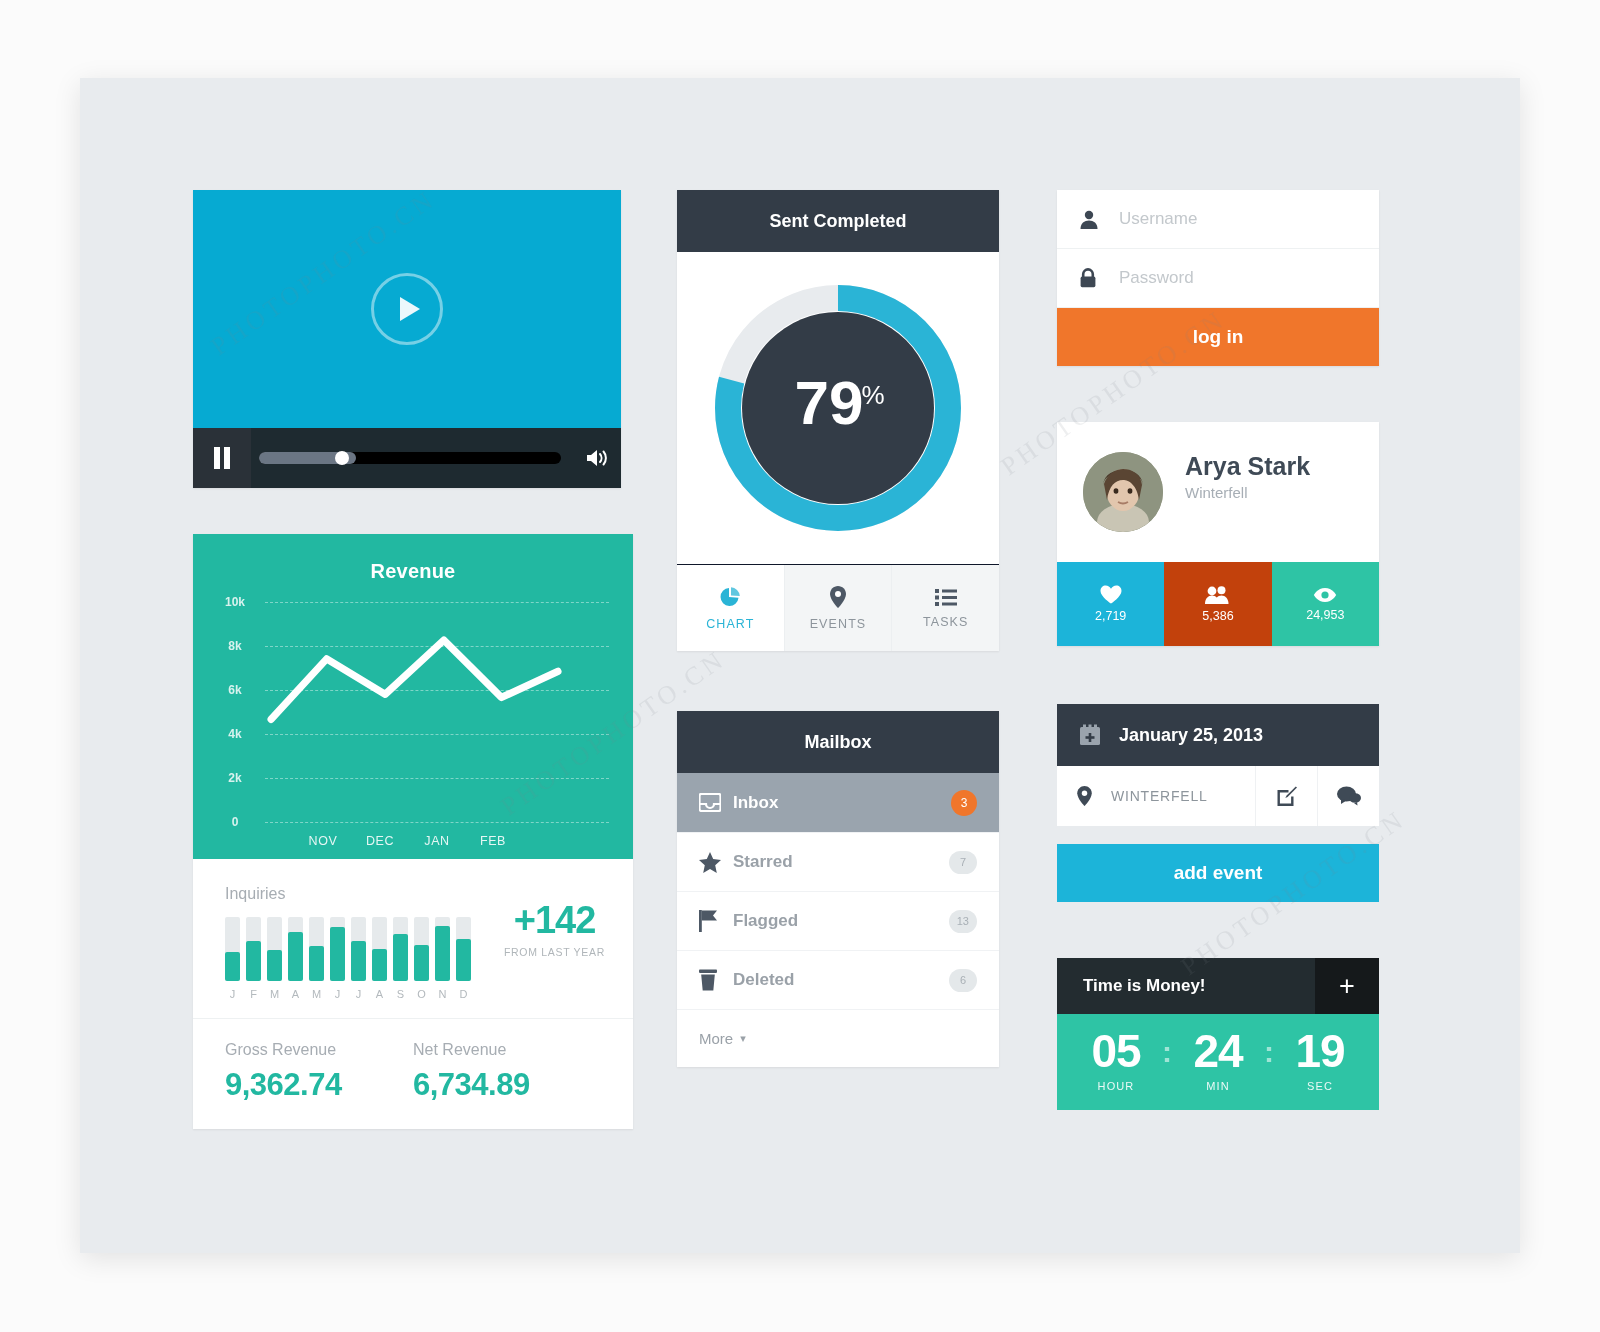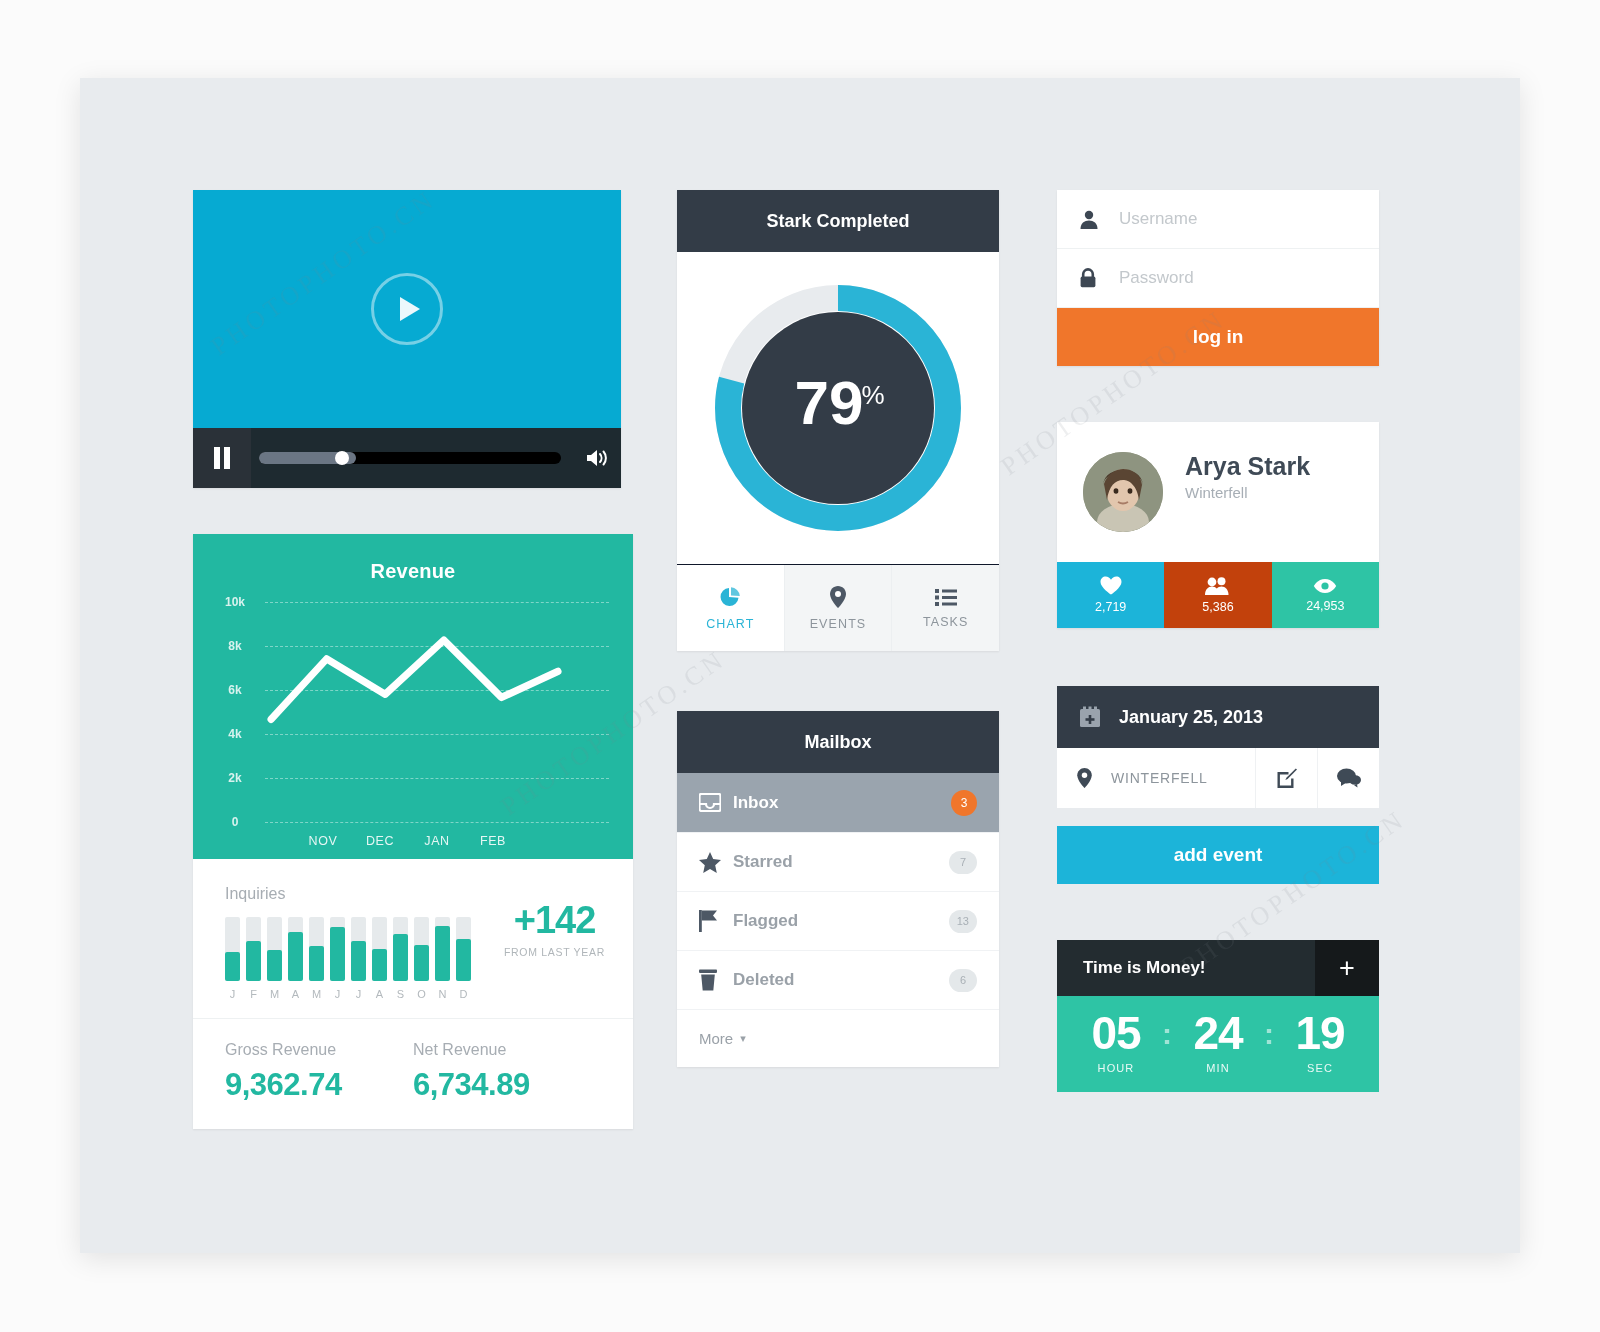--- a/index.html
+++ b/index.html
@@ -102,21 +102,21 @@
   .loginbtn { height:58px; background:#f0762b; color:#fff; display:flex; align-items:center; justify-content:center; font-size:19px; font-weight:bold; }
 
   
   .profile { margin-top:56px; }
   .prow { display:flex; align-items:flex-start; padding:30px 26px; }
   .avatar { width:80px; height:80px; border-radius:50%; overflow:hidden; flex:none; background:#8d9279; position:relative; }
   .pmeta { margin-left:22px; }
   .pname { font-size:25px; color:#3f4a56; font-weight:bold; }
   .ploc { font-size:15px; color:#a7aeb5; margin-top:3px; }
   .stats { display:flex; }
-  .stat { flex:1; height:66px; display:flex; flex-direction:column; align-items:center; justify-content:center; gap:5px; color:#fff; }
+  .stat { flex:1; height:84px; display:flex; flex-direction:column; align-items:center; justify-content:center; gap:5px; color:#fff; }
   .stat .sv { font-size:12.5px; }
 
   
   .eventcard { margin-top:58px; }
   .ehead { background:#333c47; height:62px; display:flex; align-items:center; padding:0 22px; color:#fff; }
   .ehead .dt { font-size:18px; font-weight:bold; margin-left:18px; }
   .erow { background:#fff; height:60px; display:flex; align-items:center; }
   .epin { width:54px; display:flex; align-items:center; justify-content:center; color:#3f4a56; }
   .eloc { flex:1; font-size:14px; letter-spacing:.8px; color:#8d959c; }
   .eact { width:62px; height:60px; display:flex; align-items:center; justify-content:center; border-left:1px solid #eff1f3; color:#3f4a56; }
@@ -267,21 +267,21 @@
           <div class="rf-l">Net Revenue</div>
           <div class="rf-v">6,734.89</div>
         </div>
       </div>
     </div>
   </div>
 
   <div class="col col-b">
 
     <div class="card">
-      <div class="panel-head">Stark Completed</div>
+      <div class="panel-head">Sent Completed</div>
       <div class="tasks-body">
         <svg width="262" height="262" viewBox="0 0 262 262">
           <circle cx="131" cy="131" r="110" fill="none" stroke="#e8ebee" stroke-width="26"></circle>
           <circle cx="131" cy="131" r="110" fill="none" stroke="#2ab4d6" stroke-width="26" stroke-dasharray="546 145" transform="rotate(-90 131 131)"></circle>
           <circle cx="131" cy="131" r="96" fill="#333c47"></circle>
           <text x="122" y="147" text-anchor="middle" fill="#ffffff" font-family="Liberation Sans, sans-serif" font-size="62" font-weight="bold">79</text>
           <text x="166" y="127" text-anchor="middle" fill="#ffffff" font-family="Liberation Sans, sans-serif" font-size="26">%</text>
         </svg>
       </div>
       <div class="tabs">

